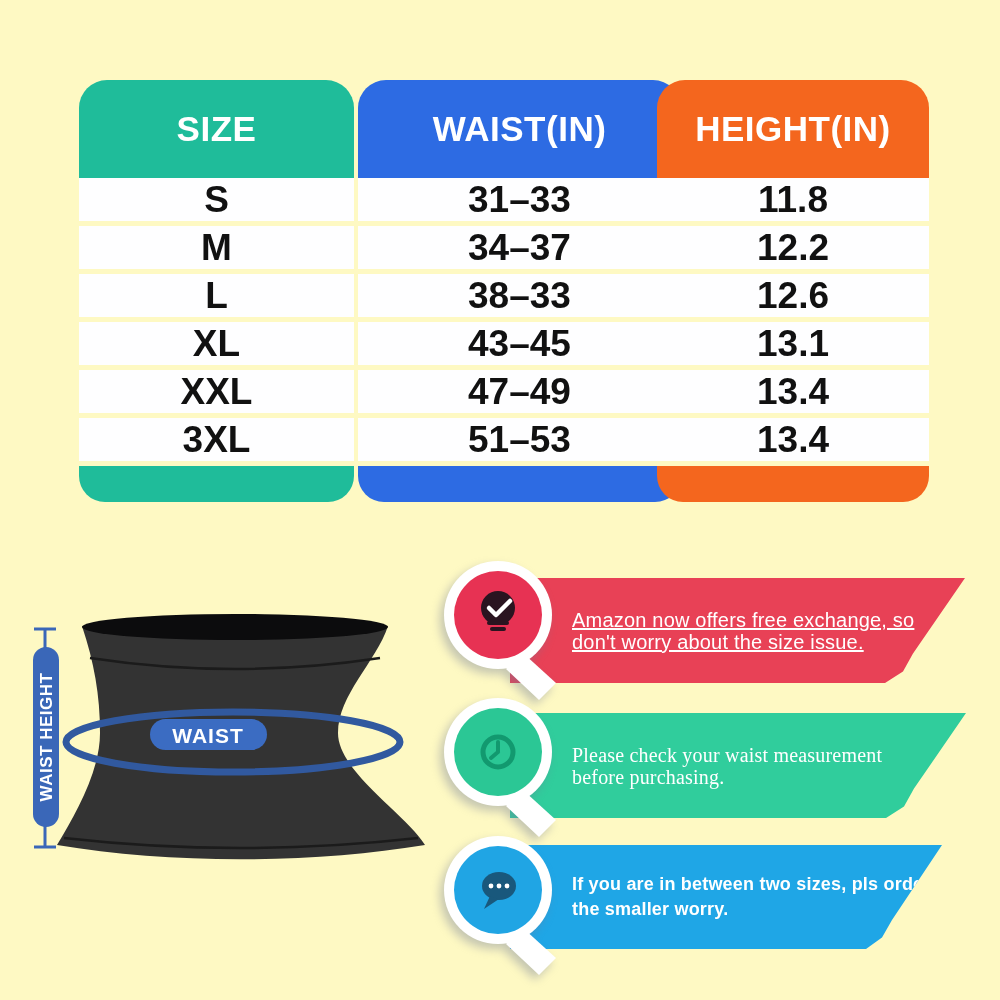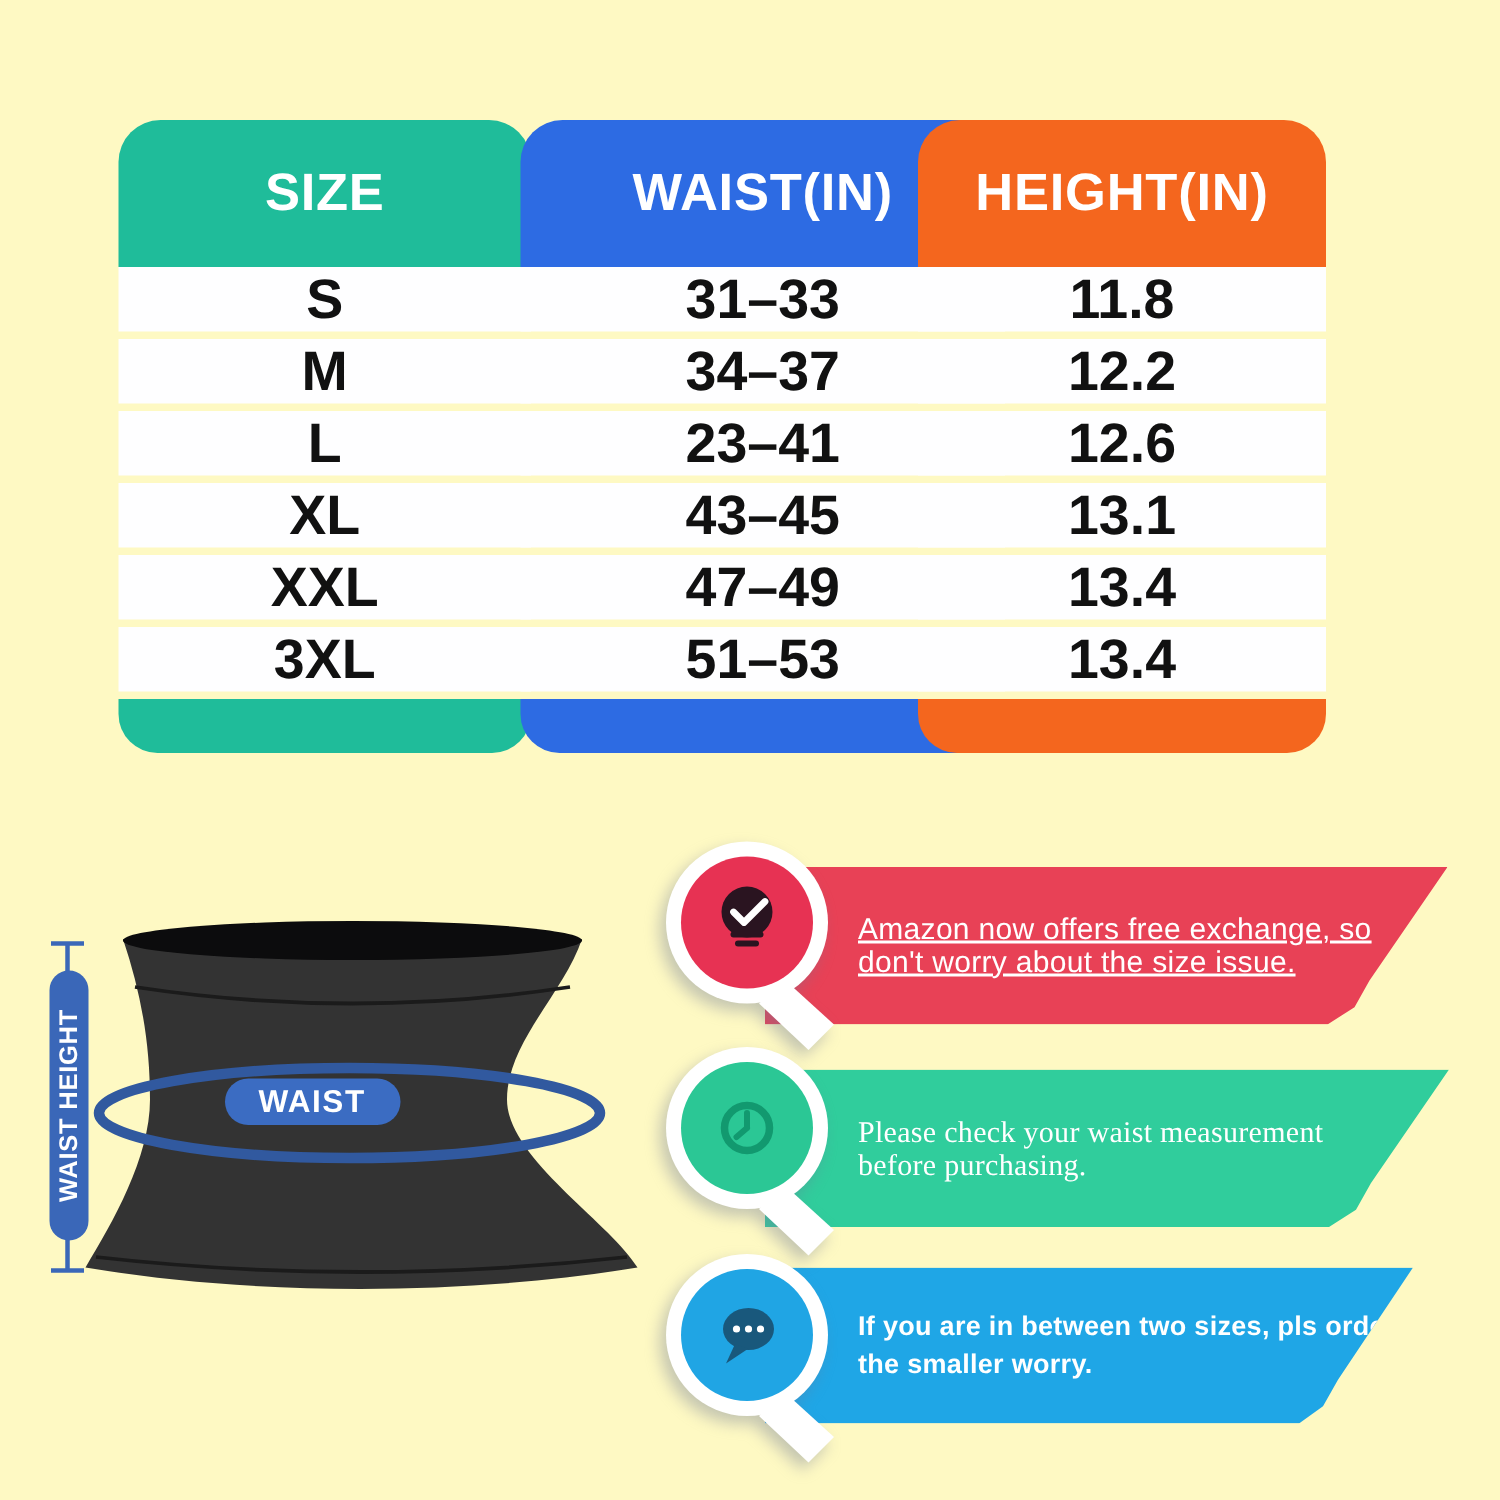--- a/index.html
+++ b/index.html
@@ -2,22 +2,22 @@
 <html><head>
 <meta charset="utf-8">
 <style>
   html,body{margin:0;padding:0;}
   body{font-family:"Liberation Sans","DejaVu Sans",sans-serif;background:#E9EDF6;}
   #canvas{position:relative;width:1000px;height:1000px;background:#fef9c3;overflow:hidden;}
 
   
   .col{position:absolute;top:80px;}
   .col.c1{left:79px;width:275px;}
-  .col.c2{left:347px;width:323px;}
-  .col.c3{left:612px;width:272px;}
+  .col.c2{left:358px;width:323px;}
+  .col.c3{left:657px;width:272px;}
   .hdr{height:98px;border-radius:28px 28px 0 0;display:flex;align-items:center;justify-content:center;
        color:#fff;font-size:35px;font-weight:bold;letter-spacing:.5px;}
   .c1 .hdr,.c1 .ftr{background:#1FBC9A;}
   .c2 .hdr,.c2 .ftr{background:#2D6BE3;}
   .c3 .hdr,.c3 .ftr{background:#F4661E;}
   .row{height:43px;margin-bottom:5px;background:#FEFEFF;display:flex;align-items:center;justify-content:center;
        font-size:37px;font-weight:bold;color:#111;}
   .ftr{height:36px;border-radius:0 0 26px 26px;}
 
   
@@ -53,21 +53,21 @@
     <div class="row">XL</div>
     <div class="row">XXL</div>
     <div class="row">3XL</div>
     <div class="ftr"></div>
   </div>
 
   <div class="col c2">
     <div class="hdr">WAIST(IN)</div>
     <div class="row">31–33</div>
     <div class="row">34–37</div>
-    <div class="row">23–41</div>
+    <div class="row">38–33</div>
     <div class="row">43–45</div>
     <div class="row">47–49</div>
     <div class="row">51–53</div>
     <div class="ftr"></div>
   </div>
 
   <div class="col c3">
     <div class="hdr">HEIGHT(IN)</div>
     <div class="row">11.8</div>
     <div class="row">12.2</div>

